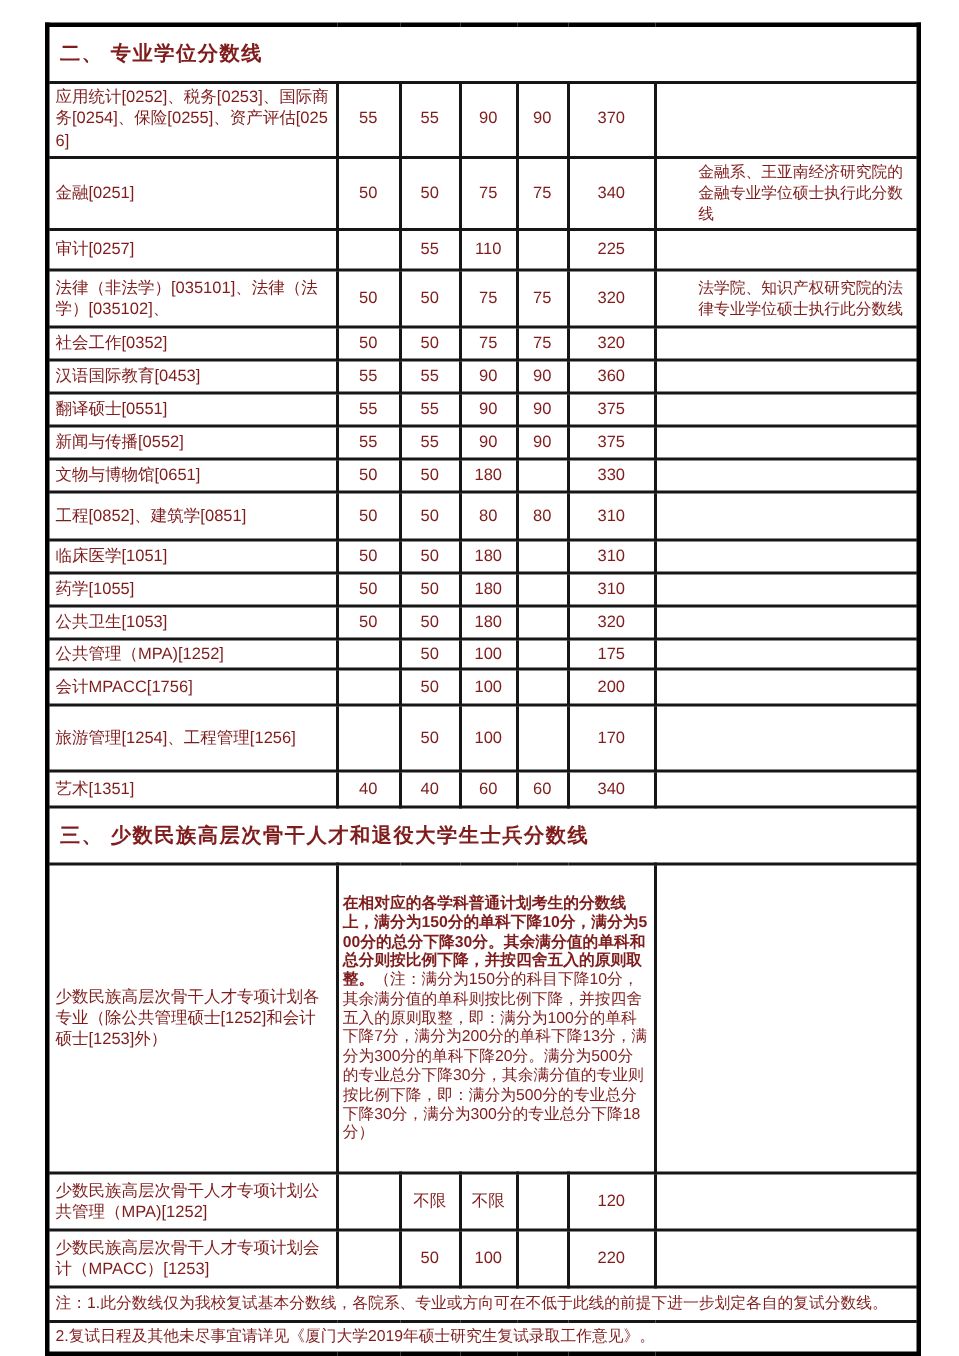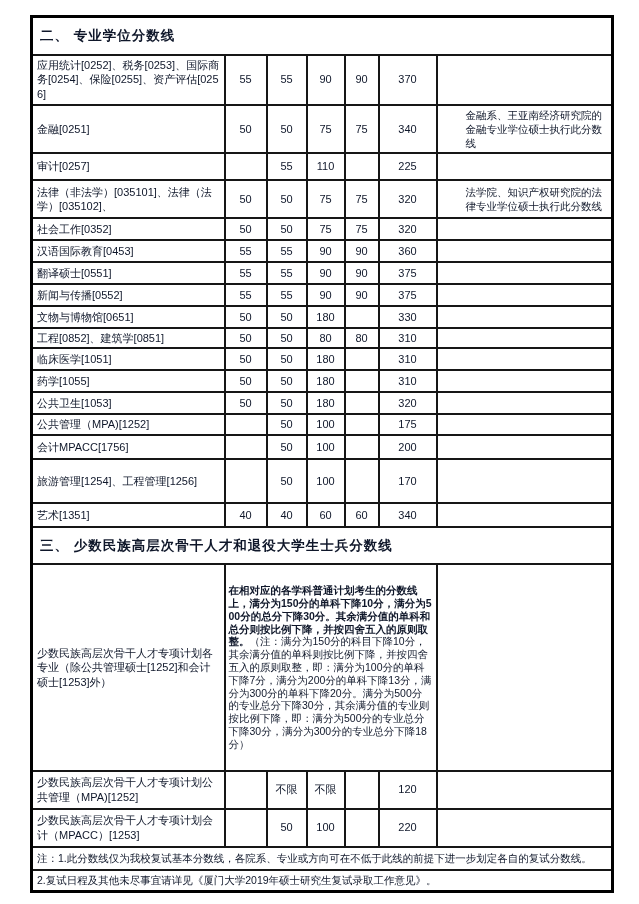--- a/index.html
+++ b/index.html
@@ -2,21 +2,21 @@
 <html><head>
 <meta charset="utf-8">
 <style>
   html,body{margin:0;padding:0;background:#ffffff;}
   .page{
     position:relative;
     width:639px;height:904px;
     background:#ffffff;
     overflow:hidden;
     font-family:"Liberation Sans","DejaVu Sans",sans-serif;
-    color:#0f172a;
+    color:#7f1d1d;
   }
   table.score-table{
     position:absolute;left:30px;top:15px;
     width:581px;
     border-collapse:collapse;
     table-layout:fixed;
     border:3px solid #000;
   }
   td{
     border:2px solid #161616;
@@ -143,21 +143,21 @@
         </tr>
         <tr style="height: 22px;">
           <td class="program">文物与博物馆[0651]</td>
           <td class="num">50</td>
           <td class="num">50</td>
           <td class="num">180</td>
           <td class="num"></td>
           <td class="num">330</td>
           <td class="note"></td>
         </tr>
-        <tr style="height: 20px; margin-top: 28px;">
+        <tr style="height: 32px; margin-top: 28px;">
           <td class="program">工程[0852]、建筑学[0851]</td>
           <td class="num">50</td>
           <td class="num">50</td>
           <td class="num">80</td>
           <td class="num">80</td>
           <td class="num">310</td>
           <td class="note"></td>
         </tr>
         <tr style="height: 22px;">
           <td class="program">临床医学[1051]</td>

